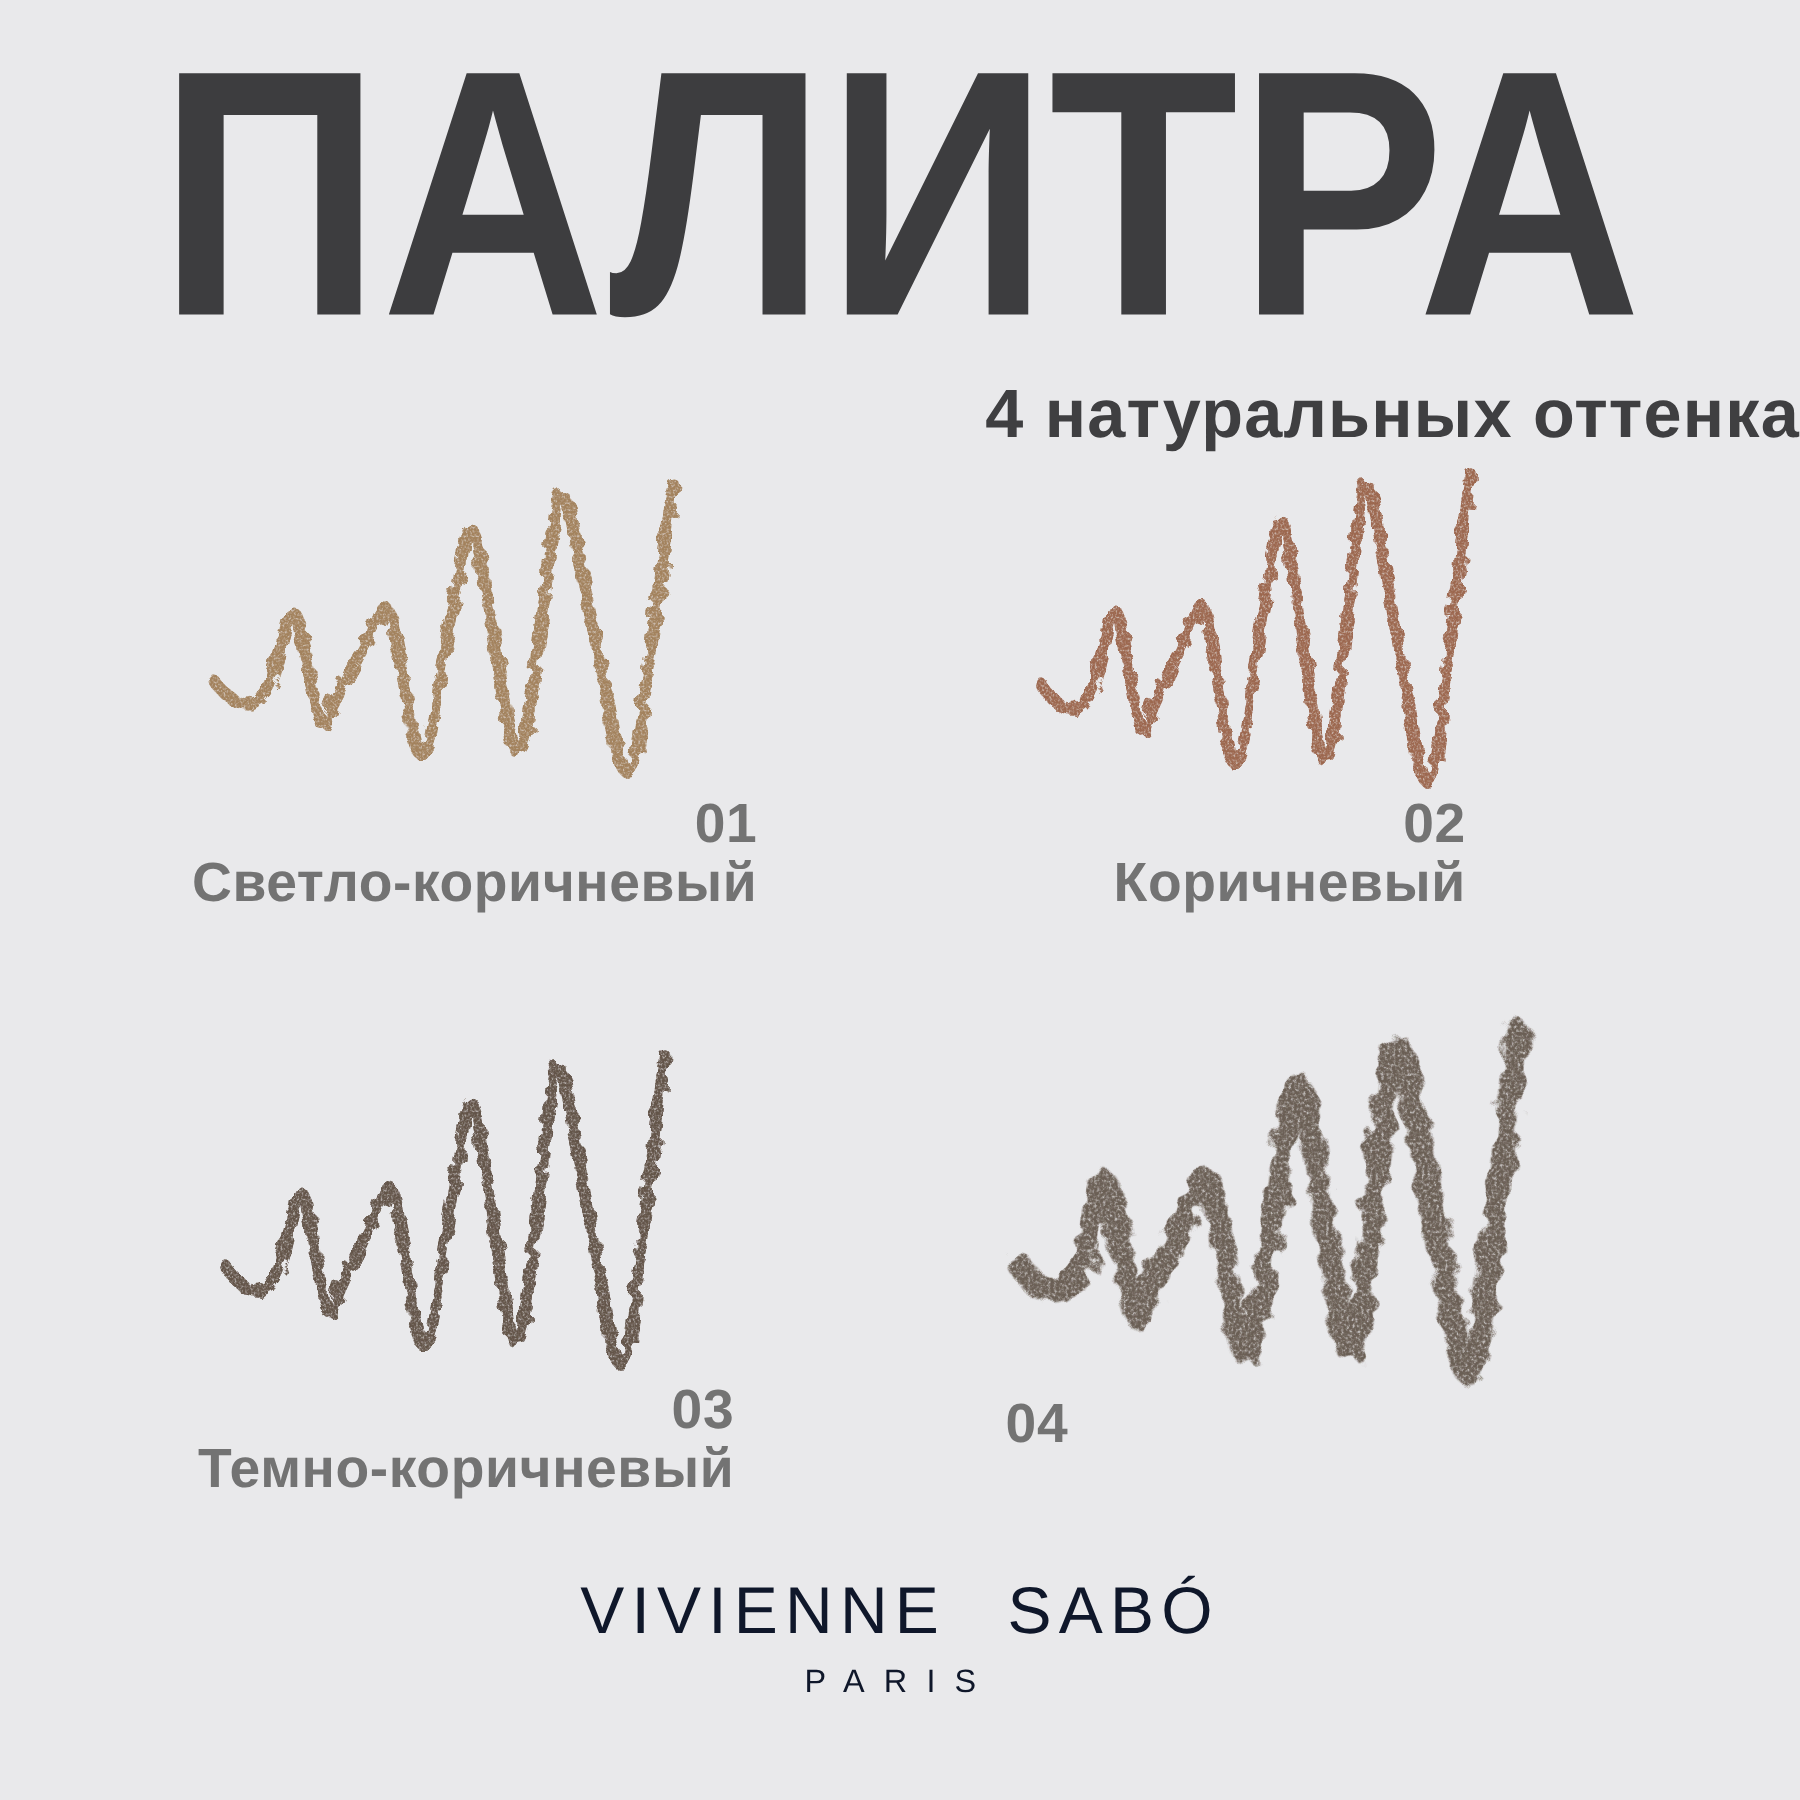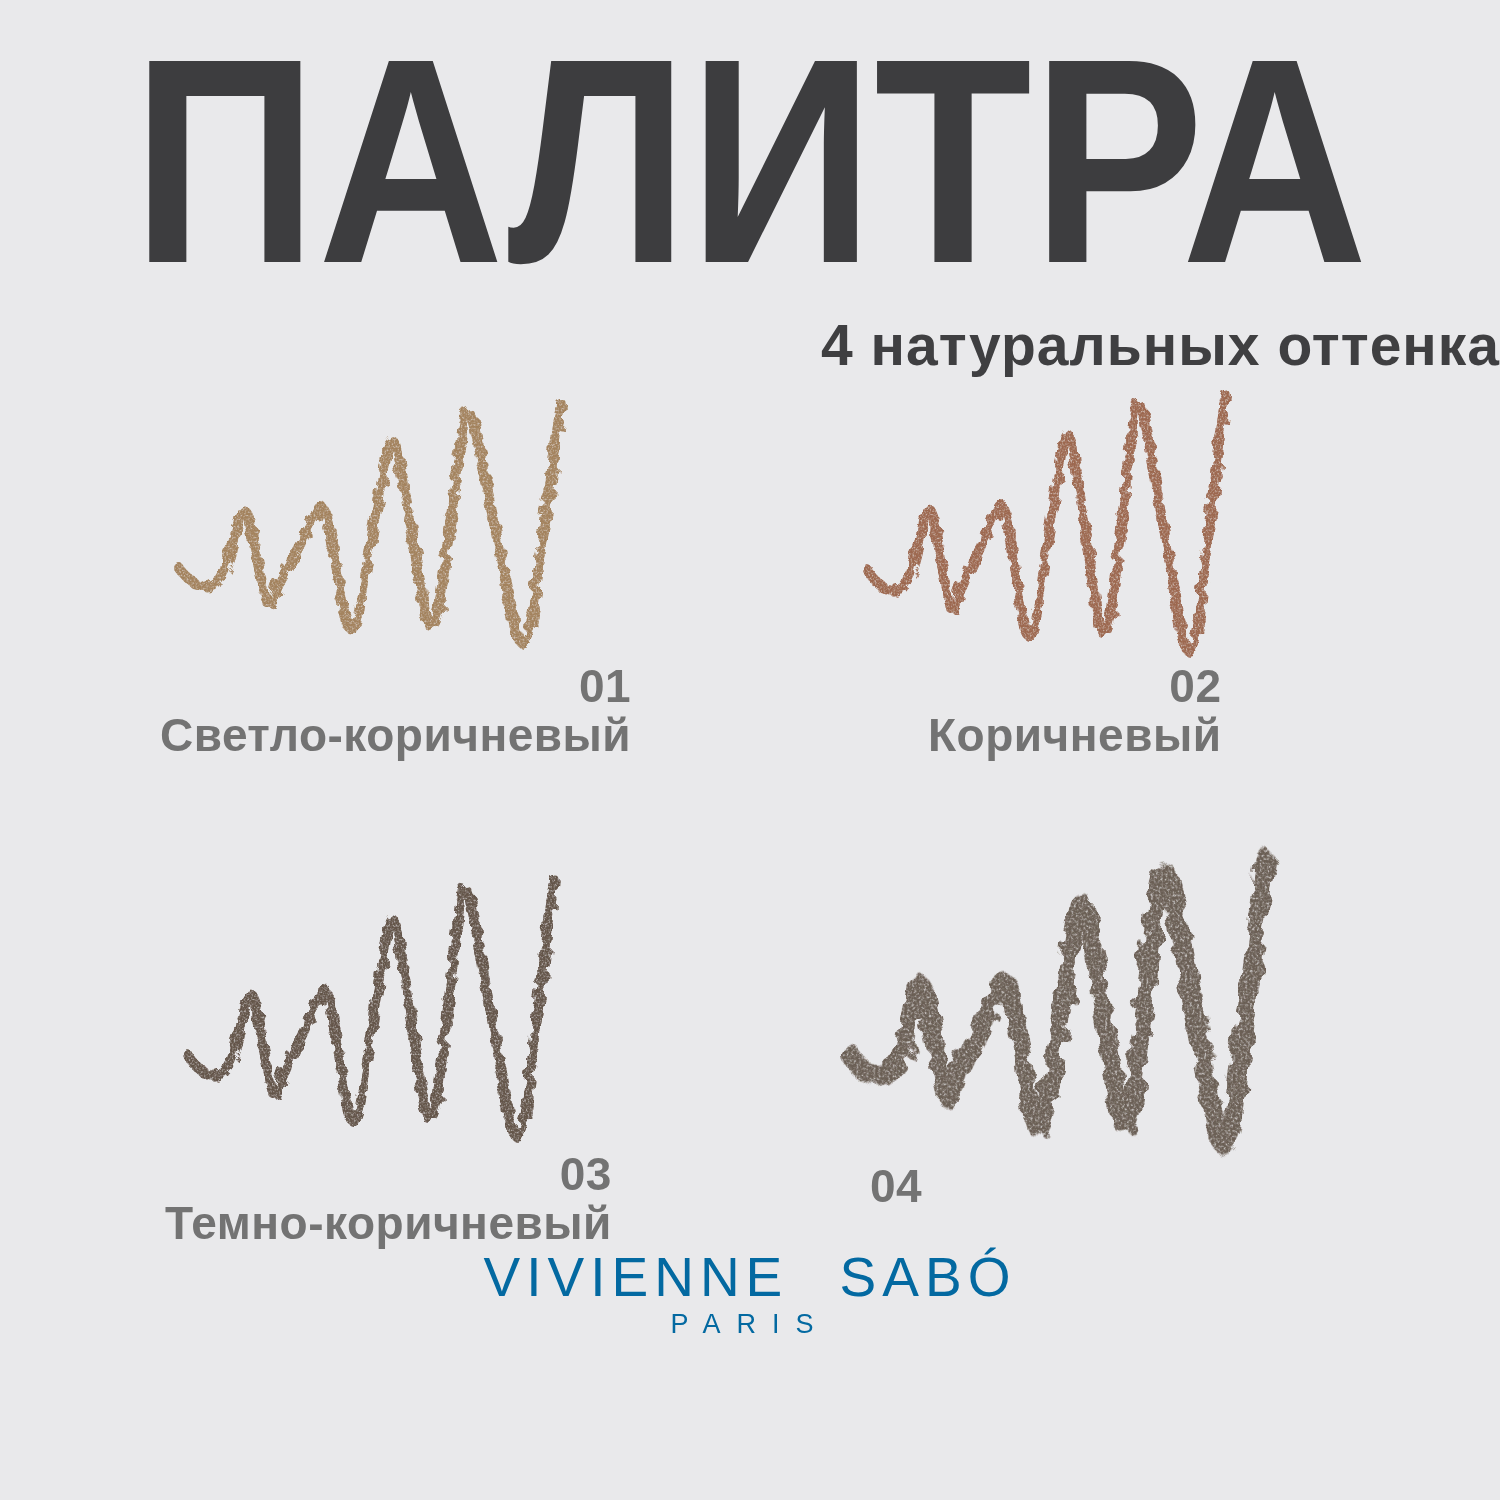--- a/index.html
+++ b/index.html
@@ -27,30 +27,31 @@
     font-weight:bold;
     font-size:46px;
     line-height:49px;
     letter-spacing:0.5px;
     color:#737373;
     white-space:nowrap;
     text-align:right;
   }
   .shade-label .num{display:block;}
   .brand{
-    position:absolute;left:0;top:1245px;width:1500px;text-align:center;
-    color:#0369a1;
+    position:absolute;left:0;top:1310px;width:1500px;text-align:center;
+    color:#0f172a;
   }
   .brand-name{
     font-size:55px;
     letter-spacing:6px;
     word-spacing:30px;
     font-weight:normal;
   }
   .brand-city{
+    margin-top:12px;
     font-size:27px;
     letter-spacing:16px;
   }
 </style>
 </head>
 <body>
 
 <div class="canvas">
 
   <svg width="0" height="0" style="position:absolute" aria-hidden="true">
@@ -142,21 +143,21 @@
     <use href="#scribble" filter="url(#pencil)" stroke-width="10" stroke="#63544a"></use>
   </svg>
   <div class="shade-label" style="left:165px;top:1150px">
     <span class="num">03</span>
     <span class="nm">Темно-коричневый</span>
   </div>
 
   <svg class="swatch" style="left:835px;top:845px" width="500" height="330" viewBox="0 0 460 280" preserveAspectRatio="none">
     <use href="#scribble" filter="url(#pencil-thick)" stroke-width="17" stroke="#6b5e54"></use>
   </svg>
-  <div class="shade-label" style="left:870px;top:1162px">
+  <div class="shade-label" style="left:838px;top:1162px">
     <span class="num">04</span>
   </div>
 
   <div class="brand">
     <div class="brand-name">VIVIENNE SABÓ</div>
     <div class="brand-city">PARIS</div>
   </div>
 
 </div>
 

